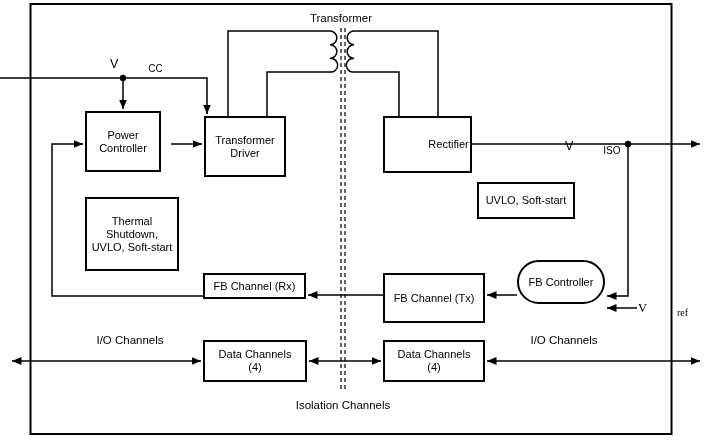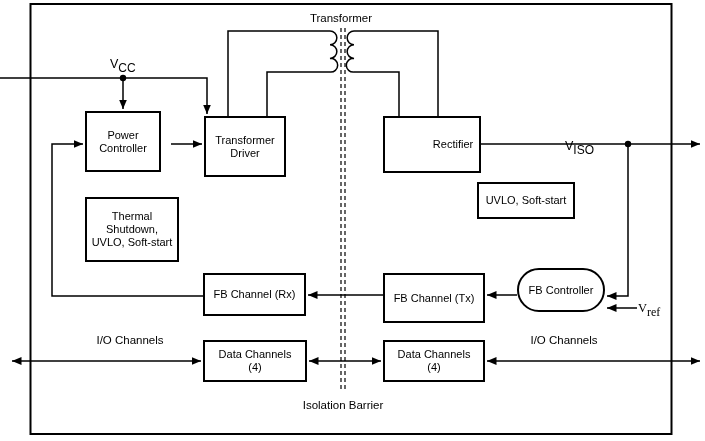--- a/index.html
+++ b/index.html
@@ -27,21 +27,21 @@
     white-space: pre-line;
   }
   .lbl {
     position: absolute;
     font-size: 11.5px;
     line-height: 13px;
     white-space: nowrap;
   }
   .lbl.centered { text-align: center; }
   .net { position: absolute; font-size: 12.5px; line-height: 14px; white-space: nowrap; }
-  .net sub { font-size: 12px; line-height: 1; }
+  .net sub { font-size: 10px; line-height: 1; margin-left: 30px; }
 </style>
 </head>
 <body>
 
 <div id="stage">
 
   <svg id="wires" viewBox="0 0 705 441" xmlns="http://www.w3.org/2000/svg">
     <defs>
       <marker id="arr" markerUnits="userSpaceOnUse" markerWidth="11" markerHeight="9" refX="9.5" refY="4" orient="auto">
         <path d="M0,0 L9.5,4 L0,8 Z" fill="#000"></path>
@@ -86,47 +86,47 @@
     <path d="M592,361 H487" fill="none" stroke="#000" stroke-width="1.5" marker-end="url(#arr)"></path>
     <path d="M592,361 H700" fill="none" stroke="#000" stroke-width="1.5" marker-end="url(#arr)"></path>
   </svg>
 
   <div class="block" style="left:85px;  top:111px; width:76px;  height:61px;">Power
 Controller</div>
 
   <div class="block" style="left:204px; top:116px; width:82px;  height:61px;">Transformer
 Driver</div>
 
-  <div class="block" style="left:383px; top:116px; width:98px;  height:57px;padding-left:42px;">Rectifier</div>
+  <div class="block" style="left:383px; top:116px; width:89px;  height:57px;padding-left:42px;">Rectifier</div>
 
   <div class="block" style="left:477px; top:182px; width:98px;  height:37px;">UVLO, Soft-start</div>
 
-  <div class="block" style="left:85px;  top:197px; width:94px;  height:65px;">Thermal
+  <div class="block" style="left:85px;  top:197px; width:94px;  height:74px;">Thermal
 Shutdown,
 UVLO, Soft-start</div>
 
-  <div class="block" style="left:203px; top:273px; width:103px; height:43px;">FB Channel (Rx)</div>
+  <div class="block" style="left:203px; top:273px; width:103px; height:26px;">FB Channel (Rx)</div>
 
   <div class="block" style="left:383px; top:273px; width:102px; height:50px;">FB Channel (Tx)</div>
 
-  <div class="block" style="left:517px; top:268px; width:88px;  height:44px;border-radius:22px;">FB Controller</div>
+  <div class="block" style="left:517px; top:260px; width:88px;  height:44px;border-radius:22px;">FB Controller</div>
 
   <div class="block" style="left:203px; top:340px; width:104px; height:42px;">Data Channels
 (4)</div>
 
   <div class="block" style="left:383px; top:340px; width:102px; height:42px;">Data Channels
 (4)</div>
 
   <div class="lbl centered" style="left:291px; top:12px; width:100px;">Transformer</div>
 
   <div class="net" style="left:110px; top:57px;"><span>V</span><sub>CC</sub></div>
 
   <div class="net" style="left:565px; top:139px;"><span>V</span><sub>ISO</sub></div>
 
   <div class="net" style="left:638px; top:301px;font-family:Liberation Serif, serif;"><span>V</span><sub>ref</sub></div>
 
   <div class="lbl centered" style="left:80px; top:334px; width:100px;">I/O Channels</div>
 
   <div class="lbl centered" style="left:514px; top:334px; width:100px;">I/O Channels</div>
 
-  <div class="lbl centered" style="left:283px; top:399px; width:120px;">Isolation Barrier</div>
+  <div class="lbl centered" style="left:283px; top:399px; width:120px;">Isolation Channels</div>
 
 </div>
 
 </body></html>

